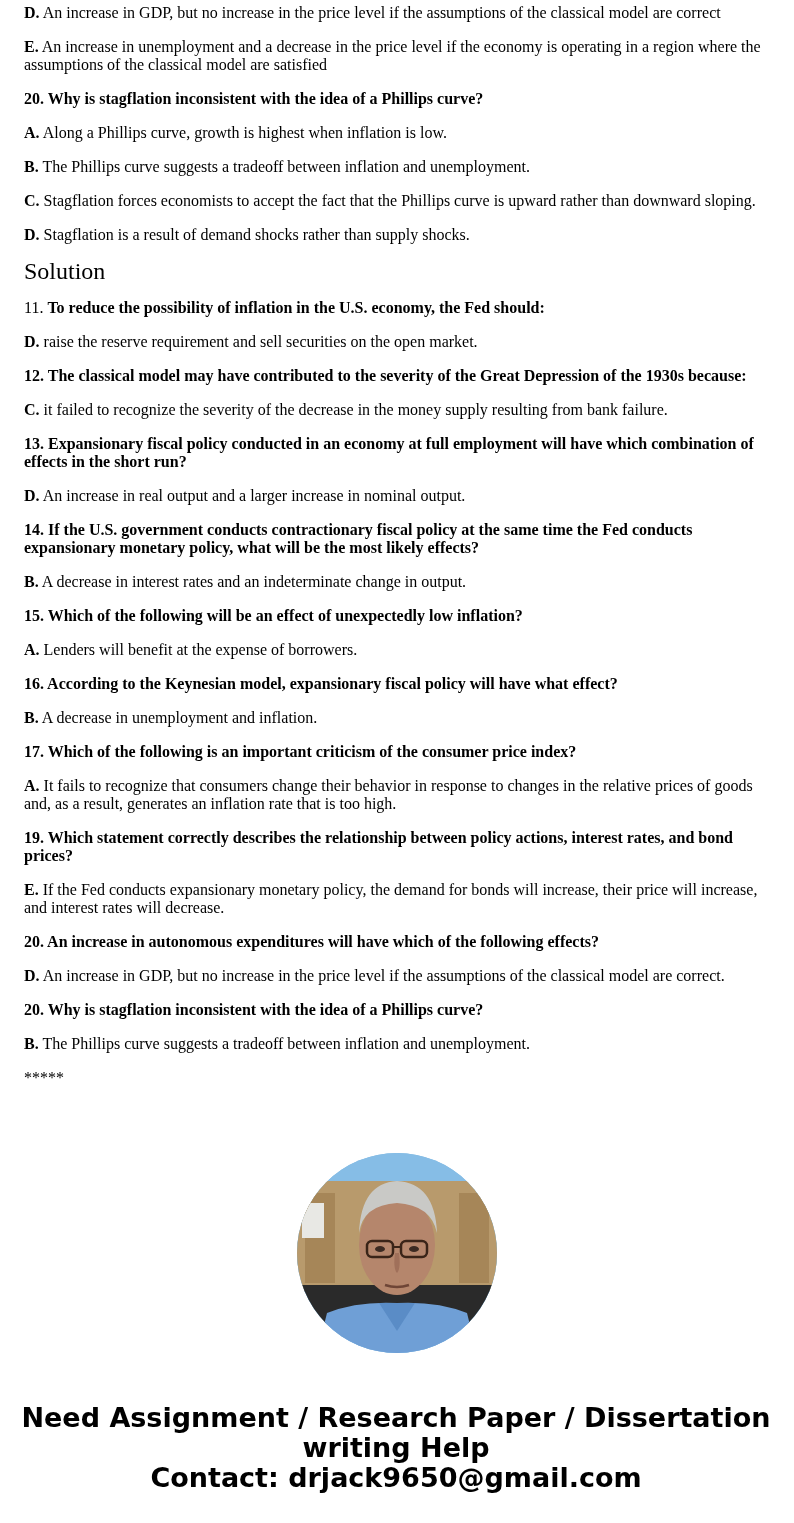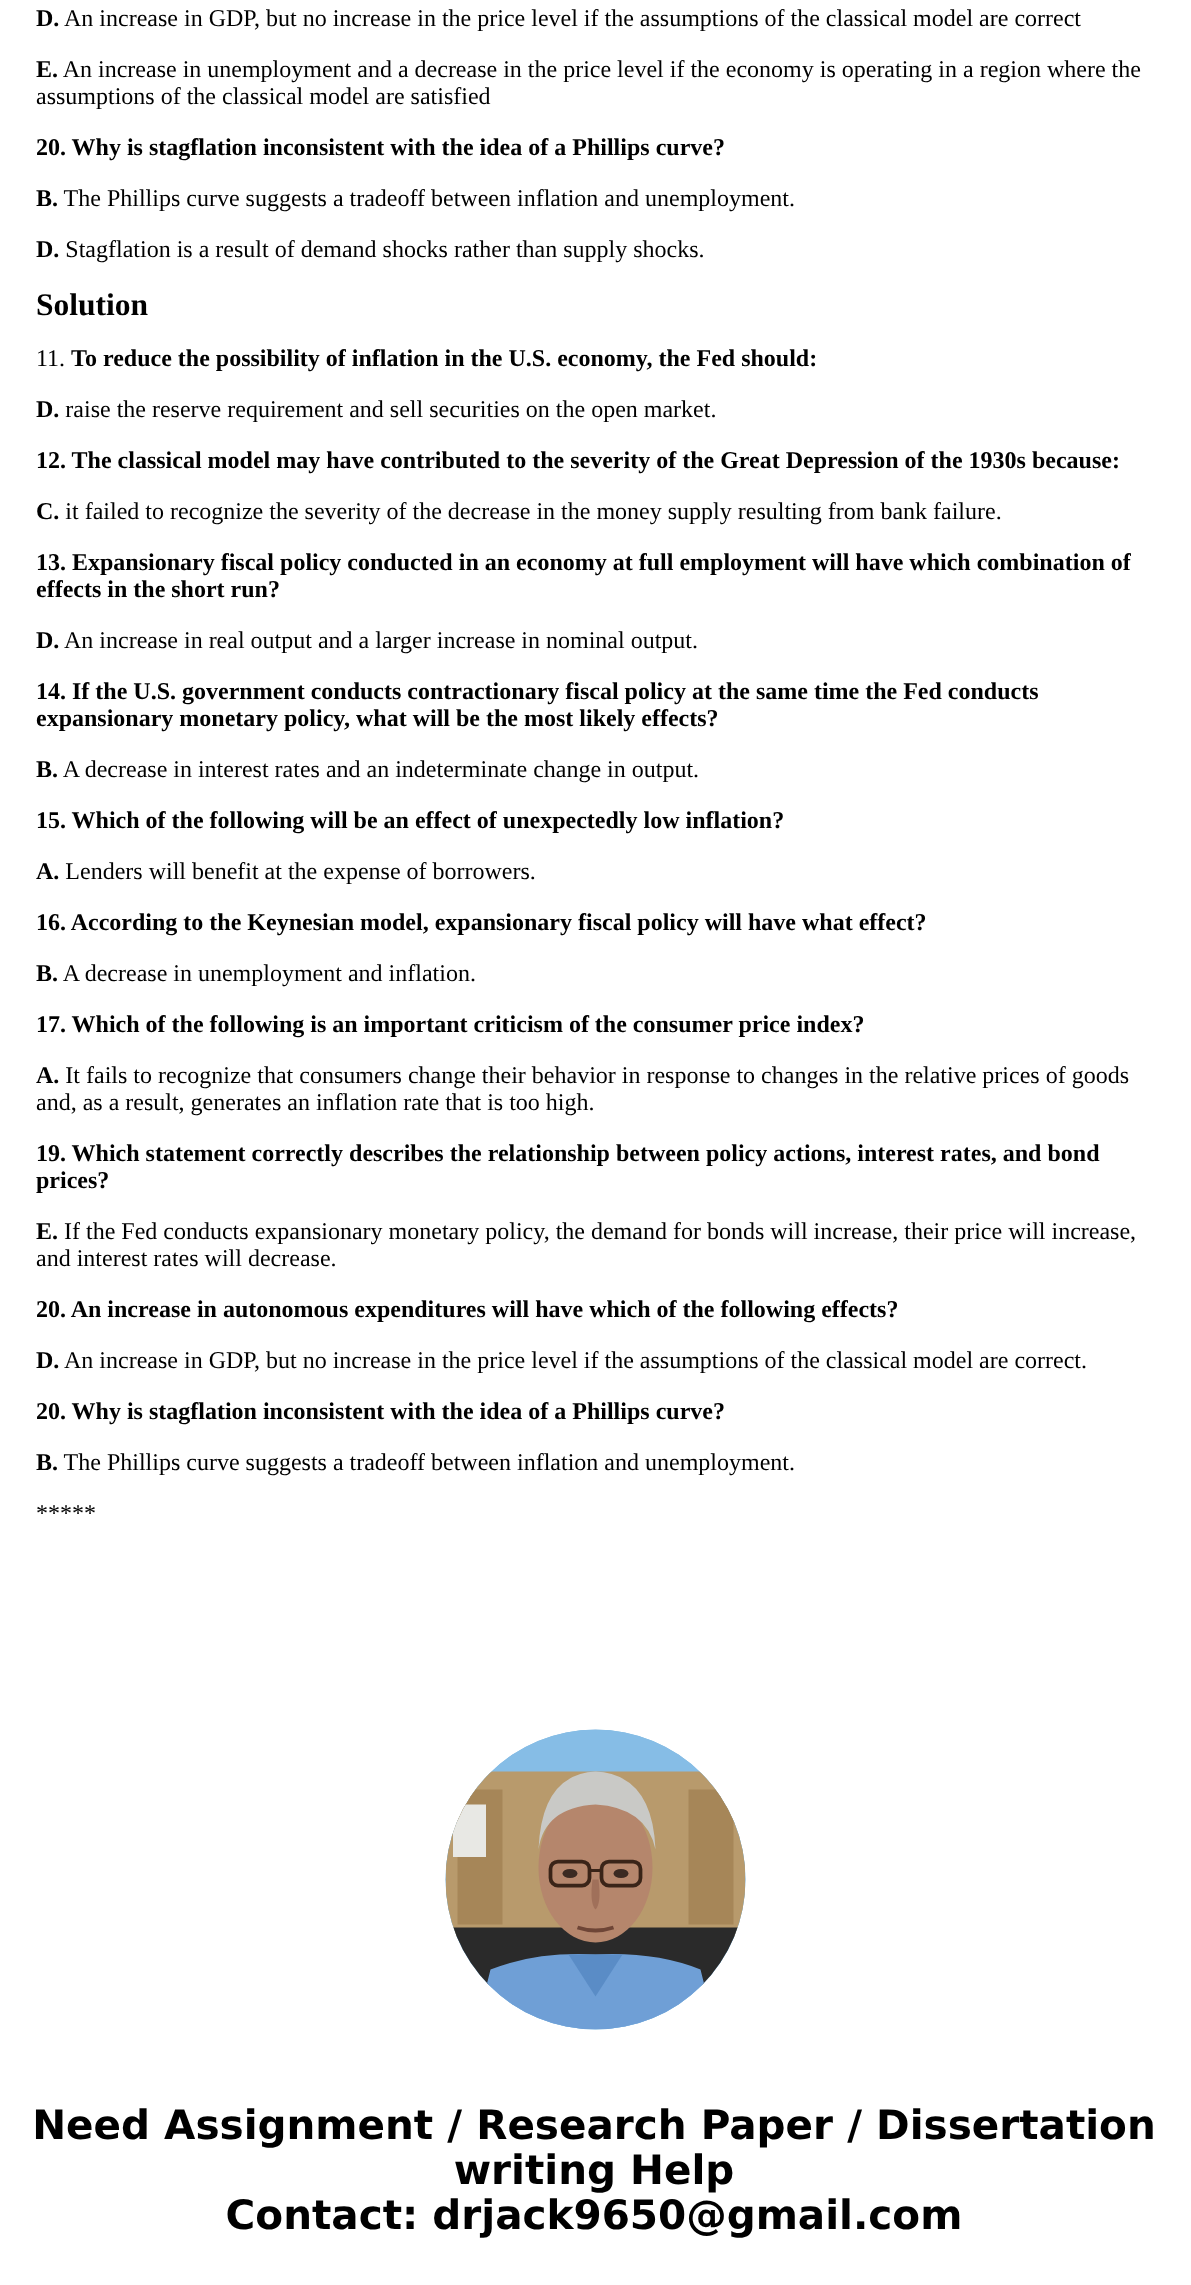--- a/index.html
+++ b/index.html
@@ -10,22 +10,22 @@
     font-size: 16px;
     line-height: 18px;
     color: #000;
     position: relative;
   }
   .content { padding: 0 24px; }
   p { margin: 0 0 16px 0; }
   p.first { margin-top: 4px; }
   b { font-weight: bold; }
   h3.solution {
-    font-size: 21px;
-    font-weight: bold;
+    font-size: 24px;
+    font-weight: normal;
     margin: 12px 0 17px 0;
     line-height: 22px;
   }
   .stars { margin-top: 0; margin-bottom: 0; }
   .avatar-wrap {
     position: absolute;
     left: 297px;
     top: 1153px;
     width: 200px;
     height: 200px;
@@ -49,21 +49,23 @@
 </style>
 </head>
 <body>
 
 <div class="content">
 
   <p class="first"><b>D.</b><span> An increase in GDP, but no increase in the price level if the assumptions of the classical model are correct</span></p>
   <p><b>E.</b><span> An increase in unemployment and a decrease in the price level if the economy is operating in a region where the assumptions of the classical model are satisfied</span></p>
 
   <p><b>20. Why is stagflation inconsistent with the idea of a Phillips curve?</b></p>
+  <p><b>A.</b><span> Along a Phillips curve, growth is highest when inflation is low.</span></p>
   <p><b>B.</b><span> The Phillips curve suggests a tradeoff between inflation and unemployment.</span></p>
+  <p><b>C.</b><span> Stagflation forces economists to accept the fact that the Phillips curve is upward rather than downward sloping.</span></p>
   <p><b>D.</b><span> Stagflation is a result of demand shocks rather than supply shocks.</span></p>
 
   <h3 class="solution">Solution</h3>
 
   <p><span>11. </span><b>To reduce the possibility of inflation in the U.S. economy, the Fed should:</b></p>
   <p><b>D.</b><span> raise the reserve requirement and sell securities on the open market.</span></p>
 
   <p><b>12. The classical model may have contributed to the severity of the Great Depression of the 1930s because:</b></p>
   <p><b>C.</b><span> it failed to recognize the severity of the decrease in the money supply resulting from bank failure.</span></p>
 

